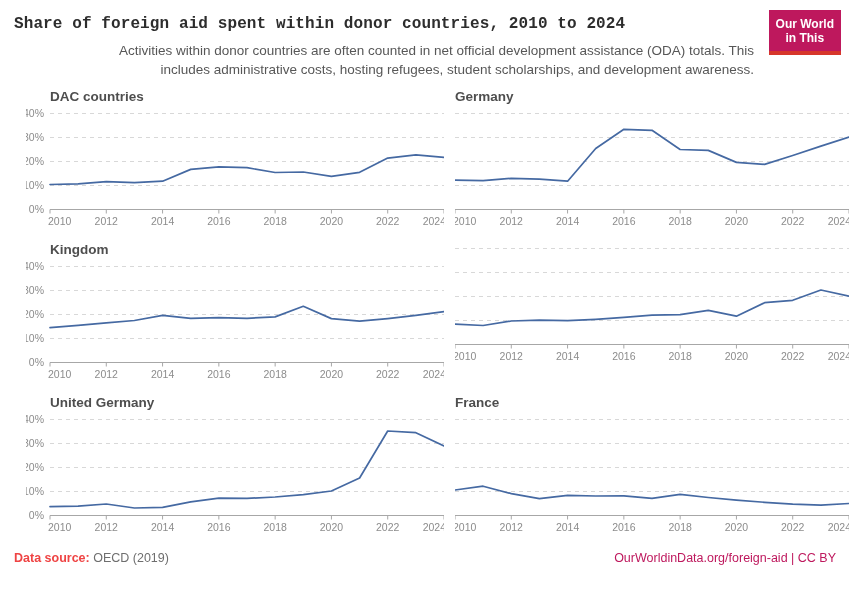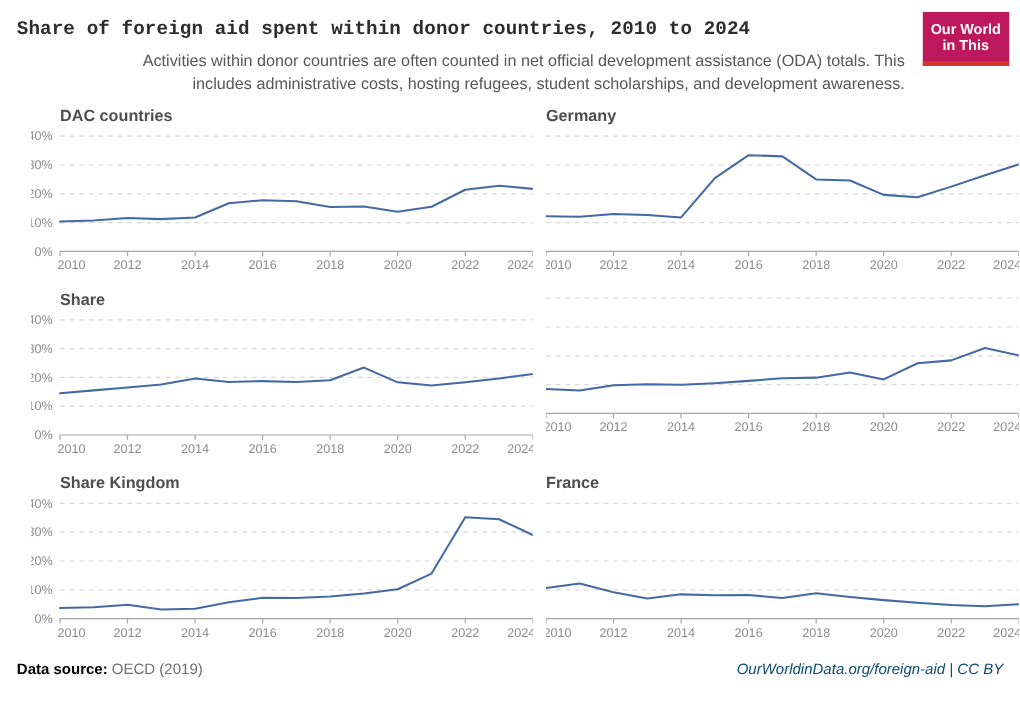--- a/index.html
+++ b/index.html
@@ -33,22 +33,22 @@
   .panel-title{
     font-size:13.5px;font-weight:700;color:#4e4e4e;
     margin:0 0 3px 0;
   }
   .panel.left .panel-title{padding-left:24px;}
   svg.plot{display:block;}
   .footer{
     margin:20px 14px 0 14px;display:flex;justify-content:space-between;
     font-size:12.5px;color:#6e6e6e;
   }
-  .footer .src-label{font-weight:700;color:#000000;}
-  .footer .cc{color:#0c4a6e;font-style:italic;}
+  .footer .src-label{font-weight:700;color:#ef4444;}
+  .footer .cc{color:#be185d;}
 </style>
 </head>
 <body>
 
 <div class="header">
   <h1 class="title">Share of foreign aid spent within donor countries, 2010 to 2024</h1>
   <div class="subtitle">Activities within donor countries are often counted in net official development assistance (ODA) totals. This
 includes administrative costs, hosting refugees, student scholarships, and development awareness.</div>
   <div class="logo">
     <div>Our World</div>
@@ -110,21 +110,21 @@
         <line x1="281.42857142857144" y1="102.5" x2="281.42857142857144" y2="106.5" stroke="#a7a7a7" stroke-width="1"></line>
         <text x="281.42857142857144" y="117.5" text-anchor="middle" font-size="10.5" fill="#8c8c8c">2020</text>
         <line x1="337.7142857142857" y1="102.5" x2="337.7142857142857" y2="106.5" stroke="#a7a7a7" stroke-width="1"></line>
         <text x="337.7142857142857" y="117.5" text-anchor="middle" font-size="10.5" fill="#8c8c8c">2022</text>
         <line x1="394" y1="102.5" x2="394" y2="106.5" stroke="#a7a7a7" stroke-width="1"></line>
         <text x="396" y="117.5" text-anchor="end" font-size="10.5" fill="#8c8c8c">2024</text>
         <polyline points="0.0,73.2 28.1,73.7 56.3,71.3 84.4,72.2 112.6,74.2 140.7,41.5 168.9,22.3 197.0,23.3 225.1,42.5 253.3,43.4 281.4,55.4 309.6,57.4 337.7,48.5 365.9,39.1 394.0,30.0" fill="none" stroke="#4569a2" stroke-width="1.7" stroke-linejoin="round" stroke-linecap="round"></polyline>
       </svg>
   </section>
   <section class="panel left">
-    <h3 class="panel-title">Share</h3>
+    <h3 class="panel-title">Kingdom</h3>
     <svg class="plot" width="418" height="118" viewBox="0 0 418 118">
         <line x1="24" y1="102.5" x2="418" y2="102.5" stroke="#a7a7a7" stroke-width="1"></line>
         <text x="18" y="106" text-anchor="end" font-size="10.5" fill="#8c8c8c">0%</text>
         <line x1="24" y1="78.5" x2="418" y2="78.5" stroke="#d8d8d8" stroke-width="1" stroke-dasharray="4,4"></line>
         <text x="18" y="82" text-anchor="end" font-size="10.5" fill="#8c8c8c">10%</text>
         <line x1="24" y1="54.5" x2="418" y2="54.5" stroke="#d8d8d8" stroke-width="1" stroke-dasharray="4,4"></line>
         <text x="18" y="58" text-anchor="end" font-size="10.5" fill="#8c8c8c">20%</text>
         <line x1="24" y1="30.5" x2="418" y2="30.5" stroke="#d8d8d8" stroke-width="1" stroke-dasharray="4,4"></line>
         <text x="18" y="34" text-anchor="end" font-size="10.5" fill="#8c8c8c">30%</text>
         <line x1="24" y1="6.5" x2="418" y2="6.5" stroke="#d8d8d8" stroke-width="1" stroke-dasharray="4,4"></line>
@@ -168,21 +168,21 @@
         <line x1="281.42857142857144" y1="102.5" x2="281.42857142857144" y2="106.5" stroke="#a7a7a7" stroke-width="1"></line>
         <text x="281.42857142857144" y="117.5" text-anchor="middle" font-size="10.5" fill="#8c8c8c">2020</text>
         <line x1="337.7142857142857" y1="102.5" x2="337.7142857142857" y2="106.5" stroke="#a7a7a7" stroke-width="1"></line>
         <text x="337.7142857142857" y="117.5" text-anchor="middle" font-size="10.5" fill="#8c8c8c">2022</text>
         <line x1="394" y1="102.5" x2="394" y2="106.5" stroke="#a7a7a7" stroke-width="1"></line>
         <text x="396" y="117.5" text-anchor="end" font-size="10.5" fill="#8c8c8c">2024</text>
         <polyline points="0.0,82.1 28.1,83.5 56.3,79.0 84.4,78.2 112.6,78.7 140.7,77.3 168.9,75.4 197.0,73.2 225.1,72.7 253.3,68.4 281.4,74.2 309.6,60.7 337.7,58.3 365.9,48.0 394.0,54.2" fill="none" stroke="#4569a2" stroke-width="1.7" stroke-linejoin="round" stroke-linecap="round"></polyline>
       </svg>
   </section>
   <section class="panel left">
-    <h3 class="panel-title">Share Kingdom</h3>
+    <h3 class="panel-title">United Germany</h3>
     <svg class="plot" width="418" height="118" viewBox="0 0 418 118">
         <line x1="24" y1="102.5" x2="418" y2="102.5" stroke="#a7a7a7" stroke-width="1"></line>
         <text x="18" y="106" text-anchor="end" font-size="10.5" fill="#8c8c8c">0%</text>
         <line x1="24" y1="78.5" x2="418" y2="78.5" stroke="#d8d8d8" stroke-width="1" stroke-dasharray="4,4"></line>
         <text x="18" y="82" text-anchor="end" font-size="10.5" fill="#8c8c8c">10%</text>
         <line x1="24" y1="54.5" x2="418" y2="54.5" stroke="#d8d8d8" stroke-width="1" stroke-dasharray="4,4"></line>
         <text x="18" y="58" text-anchor="end" font-size="10.5" fill="#8c8c8c">20%</text>
         <line x1="24" y1="30.5" x2="418" y2="30.5" stroke="#d8d8d8" stroke-width="1" stroke-dasharray="4,4"></line>
         <text x="18" y="34" text-anchor="end" font-size="10.5" fill="#8c8c8c">30%</text>
         <line x1="24" y1="6.5" x2="418" y2="6.5" stroke="#d8d8d8" stroke-width="1" stroke-dasharray="4,4"></line>

